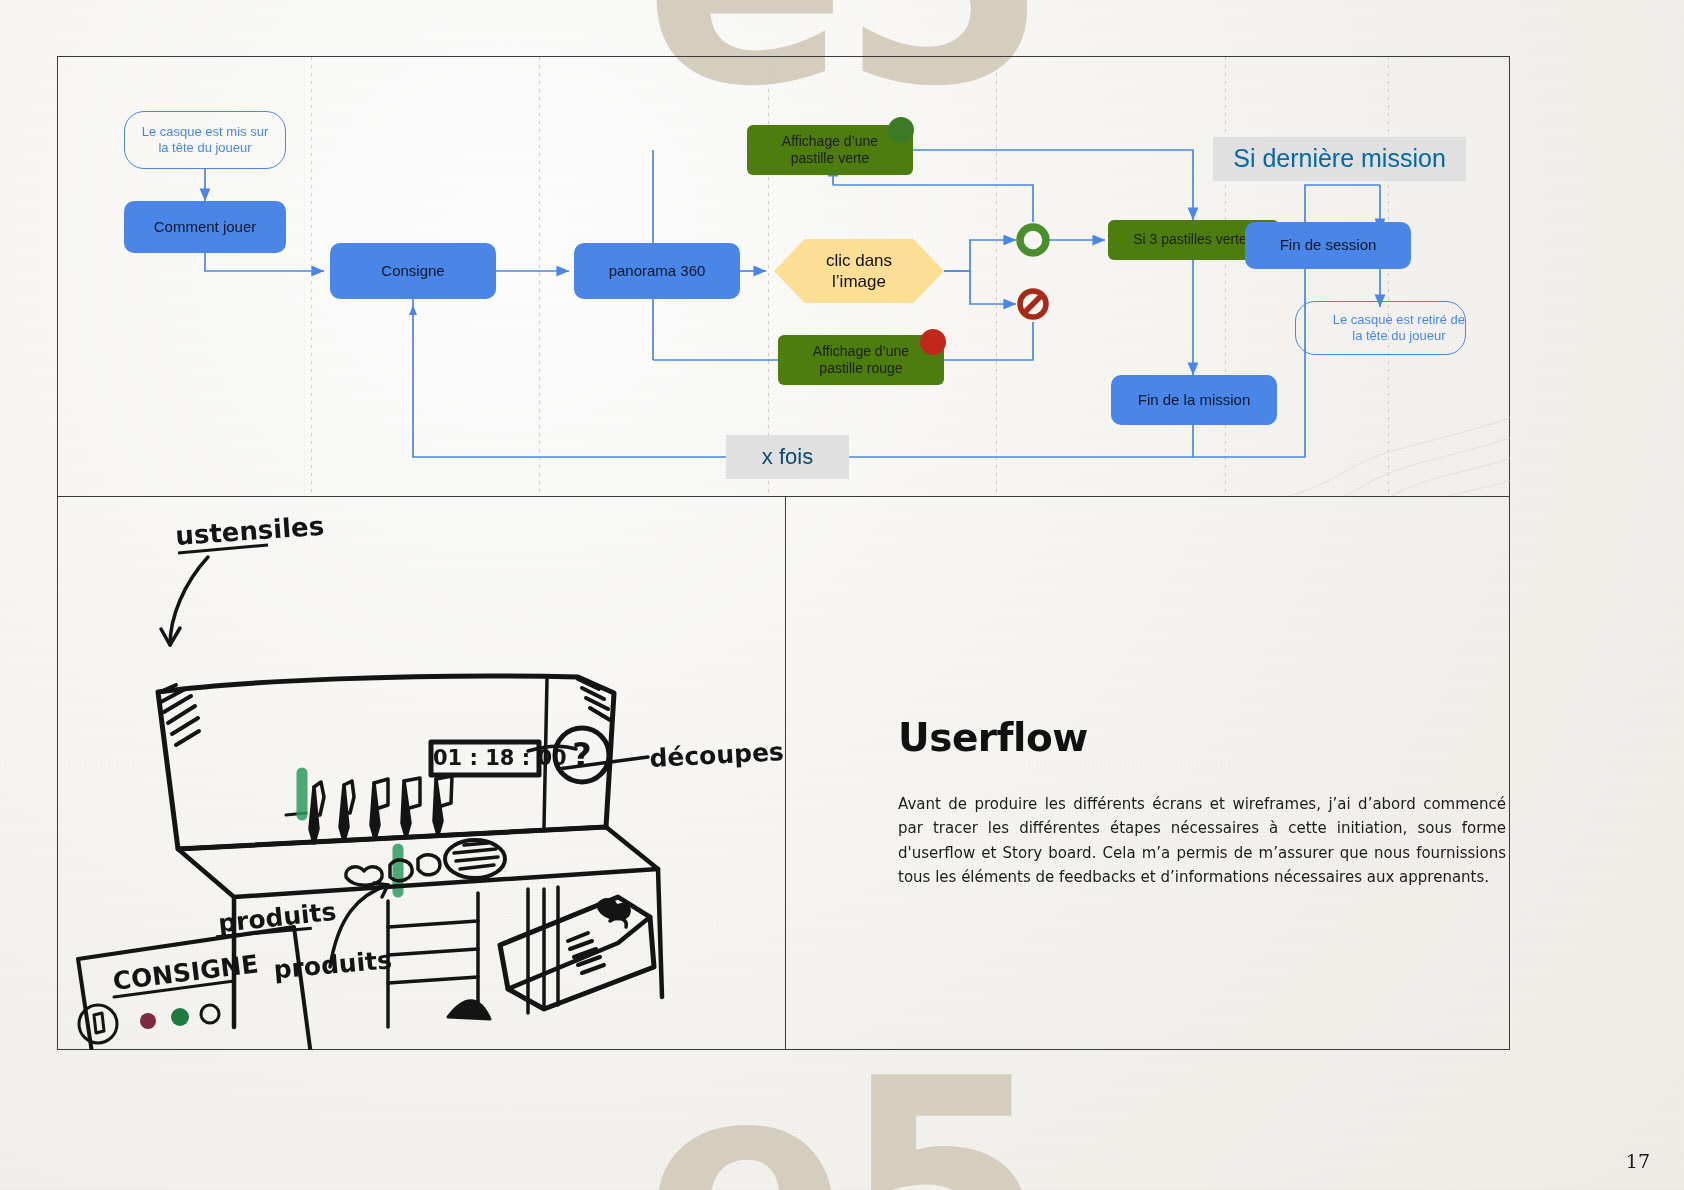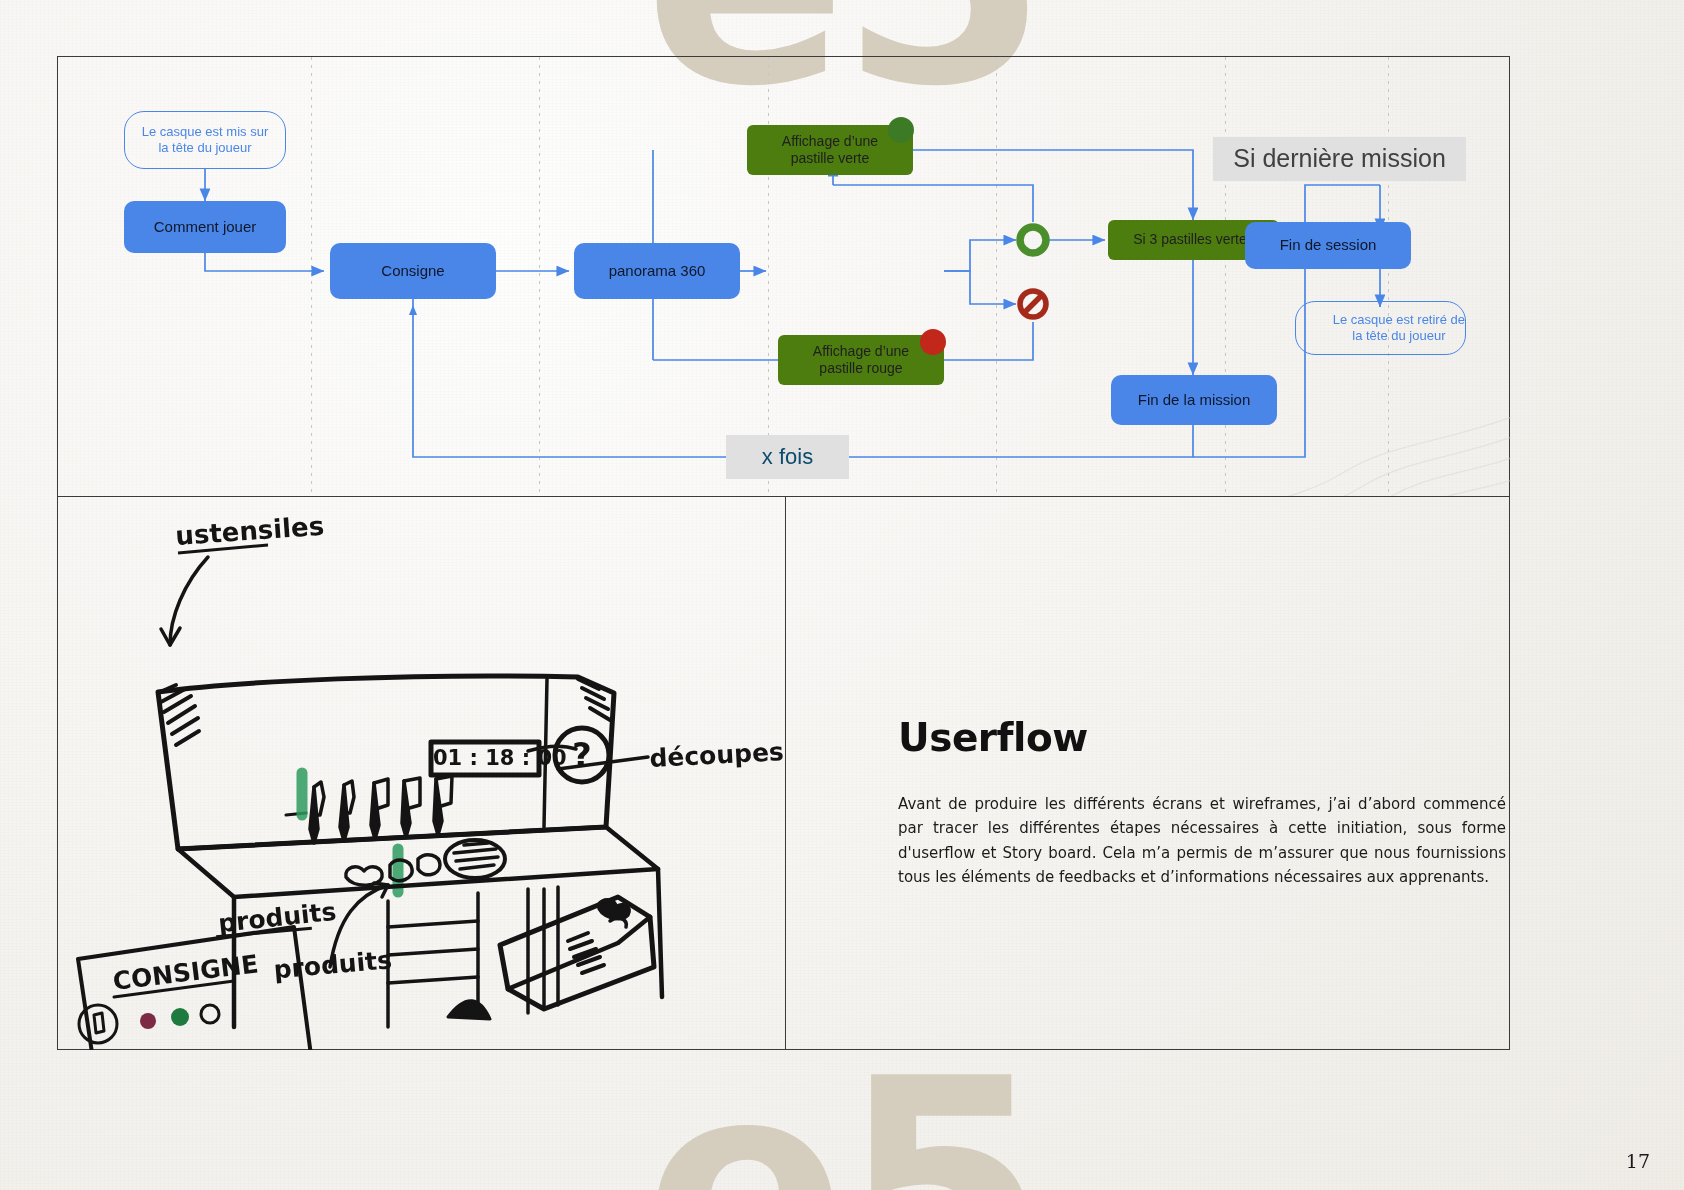--- a/index.html
+++ b/index.html
@@ -37,21 +37,21 @@
 
   
   .topo{position:absolute;right:-40px;bottom:-60px;width:420px;height:260px;opacity:.5;}
 
   .node{position:absolute;box-sizing:border-box;display:flex;align-items:center;
         justify-content:center;text-align:center;line-height:1.25;}
   .n-blue{background:#4a86e8;color:#0f172a;border-radius:10px;font-size:15px;text-align:right;}
   .n-ghost{background:transparent;border:1.6px solid #4a86e8;color:#4a86e8;
            border-radius:20px;font-size:13px;}
   .n-yellow{background:#4d7c0f;color:#1f1f1f;border-radius:6px;font-size:14px;}
-  .n-gray{background:#e0e0e0;color:#404040;font-size:25px;}
+  .n-gray{background:#e0e0e0;color:#0369a1;font-size:25px;}
   .n-gray-sm{background:#e0e0e0;color:#0c4a6e;font-size:22px;}
   .hex{position:absolute;width:170px;height:64px;background:#fcdf94;color:#111;
        display:flex;align-items:center;justify-content:center;text-align:center;
        font-size:17px;line-height:1.25;
        clip-path:polygon(18% 0,82% 0,100% 50%,82% 100%,18% 100%,0 50%);}
 
   .dot{position:absolute;border-radius:50%;}
   .dot-green{background:#3c7a26;}
   .dot-red{background:#c1271b;}
 
@@ -162,20 +162,26 @@
         <span>la tête du joueur</span>
       </span>
     </div>
 
     <div class="node n-blue" style="left:66px;top:144px;width:162px;height:52px;">Comment jouer</div>
 
     <div class="node n-blue" style="left:272px;top:186px;width:166px;height:56px;">Consigne</div>
 
     <div class="node n-blue" style="left:516px;top:186px;width:166px;height:56px;">panorama 360</div>
 
+    <div class="hex" style="left:716px;top:182px;">
+      <span>
+        <span>clic dans</span><br>
+        <span>l’image</span>
+      </span>
+    </div>
 
     <div class="node n-yellow" style="left:689px;top:68px;width:166px;height:50px;">
       <span>
         <span>Affichage d’une</span><br>
         <span>pastille verte</span>
       </span>
     </div>
     <div class="dot dot-green" style="left:830px;top:60px;width:26px;height:26px;"></div>
 
     <div class="node n-yellow" style="left:720px;top:278px;width:166px;height:50px;">

